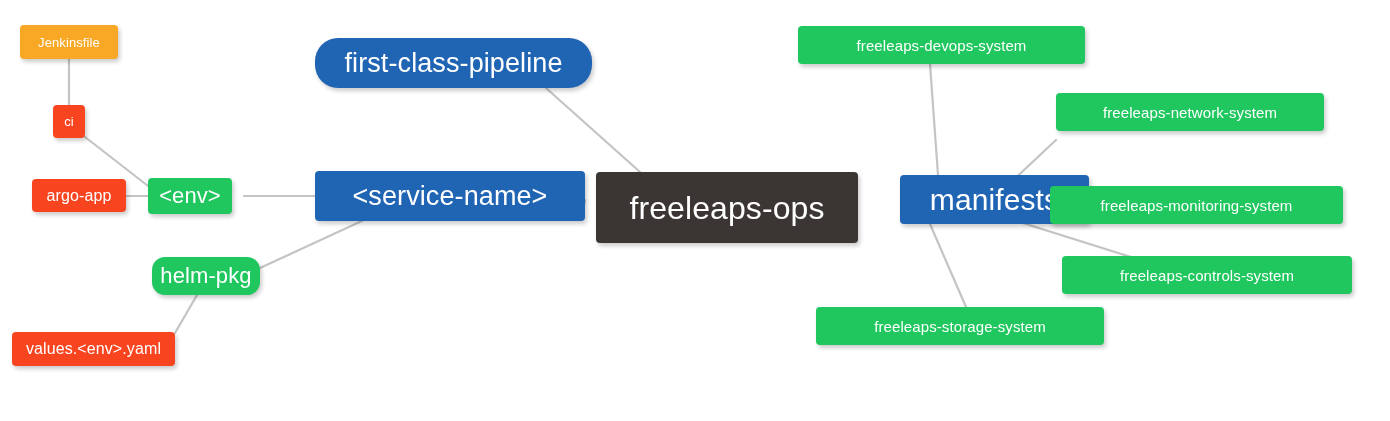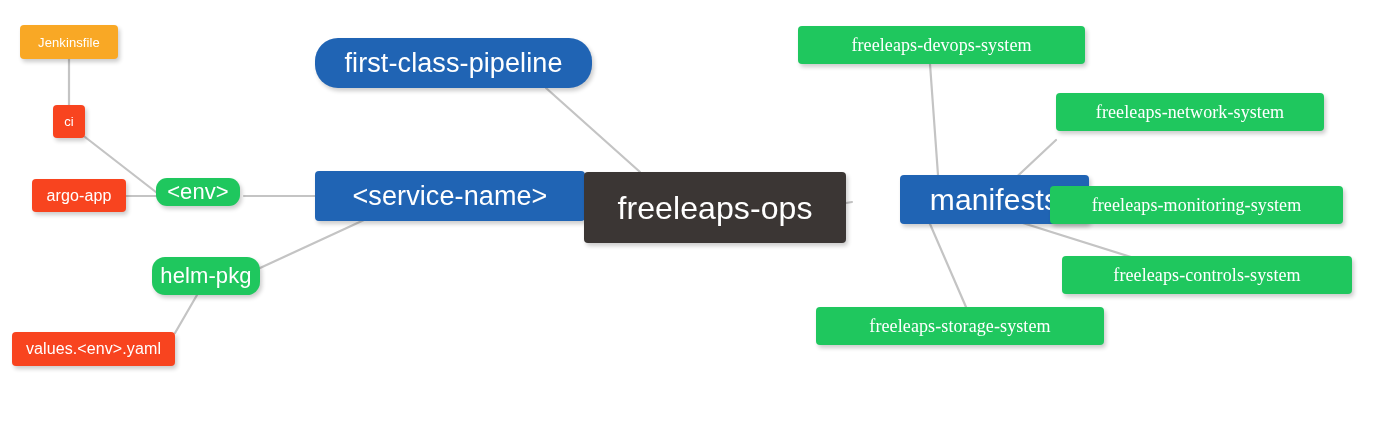--- a/index.html
+++ b/index.html
@@ -44,25 +44,25 @@
     display: block;
   }
 
   
   .n-root      { background: #3b3634; }
   .n-blue      { background: #2064b4; }
   .n-green     { background: #1fc75e; }
   .n-orange    { background: #f9a825; }
   .n-redorange { background: #f8441f; }
 
-  .sz-root   { font-size: 32px; }
+  .sz-root   { font-size: 32px; margin-left: 12px; }
   .sz-xl     { font-size: 30px; }
   .sz-lg     { font-size: 27px; }
   .sz-md     { font-size: 22px; }
-  .sz-sm     { font-size: 18px; font-family: Liberation Serif, serif; }
+  .sz-sm     { font-size: 15px; }
   .sz-xs     { font-size: 16px; }
   .sz-tiny   { font-size: 13px; }
 </style>
 </head>
 <body>
 
 <div id="mindmap-canvas">
 
   <svg id="edge-layer" viewBox="0 0 1390 421" width="1390" height="421" xmlns="http://www.w3.org/2000/svg">
     <g fill="none" stroke="#c4c4c4" stroke-width="2.2" stroke-linecap="round">
@@ -102,21 +102,21 @@
   </div>
 
   <div class="node n-redorange sz-tiny" style="left:53px; top:105px; width:32px; height:33px;">
     <span class="node-label">ci</span>
   </div>
 
   <div class="node n-redorange sz-xs" style="left:32px; top:179px; width:94px; height:33px;">
     <span class="node-label">argo-app</span>
   </div>
 
-  <div class="node n-green sz-md" style="left:156px; top:178px; width:84px; height:28px;border-radius:11px;">
+  <div class="node n-green sz-md" style="left:148px; top:178px; width:84px; height:36px;">
     <span class="node-label">&lt;env&gt;</span>
   </div>
 
   <div class="node n-green sz-md" style="left:152px; top:257px; width:108px; height:38px;border-radius:13px;">
     <span class="node-label">helm-pkg</span>
   </div>
 
   <div class="node n-redorange sz-xs" style="left:12px; top:332px; width:163px; height:34px;">
     <span class="node-label">values.&lt;env&gt;.yaml</span>
   </div>

